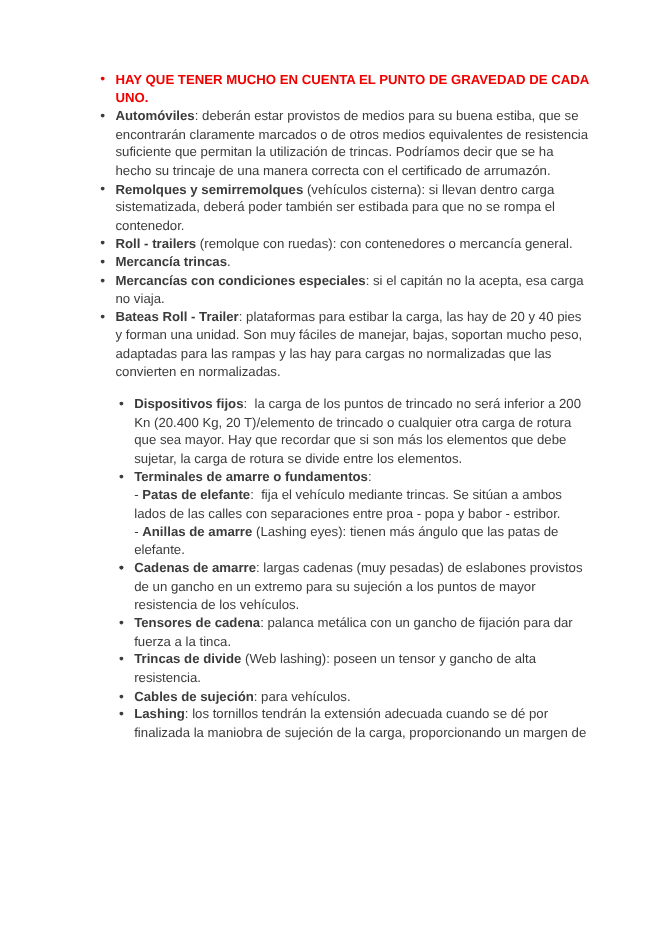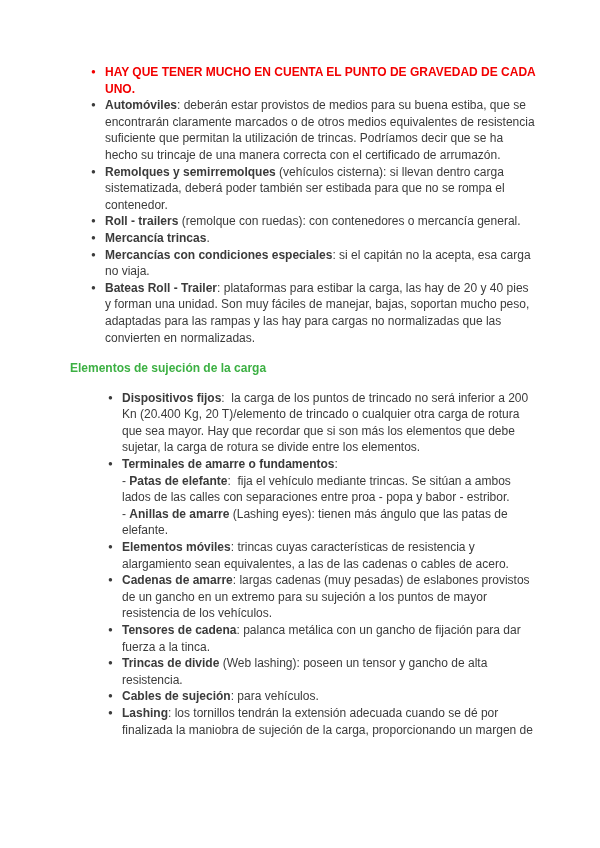--- a/index.html
+++ b/index.html
@@ -58,27 +58,26 @@
   <ul class="doc-list list1">
       <li><span class="bullet" style="color: rgb(242, 0, 0);">●</span><span><span class="seg-bold" style="color: rgb(242, 0, 0);">HAY QUE TENER MUCHO EN CUENTA EL PUNTO DE GRAVEDAD DE CADA UNO.</span></span></li>
       <li><span class="bullet">●</span><span><span class="seg-bold">Automóviles</span><span>: deberán estar provistos de medios para su buena estiba, que se encontrarán claramente marcados o de otros medios equivalentes de resistencia suficiente que permitan la utilización de trincas. Podríamos decir que se ha hecho su trincaje de una manera correcta con el certificado de arrumazón.</span></span></li>
       <li><span class="bullet">●</span><span><span class="seg-bold">Remolques y semirremolques</span><span> (vehículos cisterna): si llevan dentro carga sistematizada, deberá poder también ser estibada para que no se rompa el contenedor.</span></span></li>
       <li><span class="bullet">●</span><span><span class="seg-bold">Roll - trailers</span><span> (remolque con ruedas): con contenedores o mercancía general.</span></span></li>
       <li><span class="bullet">●</span><span><span class="seg-bold">Mercancía trincas</span><span>.</span></span></li>
       <li><span class="bullet">●</span><span><span class="seg-bold">Mercancías con condiciones especiales</span><span>: si el capitán no la acepta, esa carga no viaja.</span></span></li>
       <li><span class="bullet">●</span><span><span class="seg-bold">Bateas Roll - Trailer</span><span>: plataformas para estibar la carga, las hay de 20 y 40 pies y forman una unidad. Son muy fáciles de manejar, bajas, soportan mucho peso, adaptadas para las rampas y las hay para cargas no normalizadas que las convierten en normalizadas.</span></span></li>
     </ul>
 
-  <h2 class="section-heading" style="color: rgb(60, 176, 67);">Elementos de sujeción de la carga</h2>
 
   <ul class="doc-list list2">
       <li><span class="bullet">●</span><span><span class="seg-bold">Dispositivos fijos</span><span>:  la carga de los puntos de trincado no será inferior a 200 Kn (20.400 Kg, 20 T)/elemento de trincado o cualquier otra carga de rotura que sea mayor. Hay que recordar que si son más los elementos que debe sujetar, la carga de rotura se divide entre los elementos.</span></span></li>
       <li><span class="bullet">●</span><span><span class="seg-bold">Terminales de amarre o fundamentos</span><span>:
 - </span><span class="seg-bold">Patas de elefante</span><span>:  fija el vehículo mediante trincas. Se sitúan a ambos lados de las calles con separaciones entre proa - popa y babor - estribor.
 - </span><span class="seg-bold">Anillas de amarre</span><span> (Lashing eyes): tienen más ángulo que las patas de elefante.</span></span></li>
-      <li><span class="bullet">●</span><span><span class="seg-bold">Elementos móviles</span><span>: trincas cuyas características de resistencia y alargamiento sean equivalentes, a las de las cadenas o cables de acero.</span></span></li>
+      <li><span class="bullet">●</span></li>
       <li><span class="bullet">●</span><span><span class="seg-bold">Cadenas de amarre</span><span>: largas cadenas (muy pesadas) de eslabones provistos de un gancho en un extremo para su sujeción a los puntos de mayor resistencia de los vehículos.</span></span></li>
       <li><span class="bullet">●</span><span><span class="seg-bold">Tensores de cadena</span><span>: palanca metálica con un gancho de fijación para dar fuerza a la tinca.</span></span></li>
       <li><span class="bullet">●</span><span><span class="seg-bold">Trincas de divide</span><span> (Web lashing): poseen un tensor y gancho de alta resistencia.</span></span></li>
       <li><span class="bullet">●</span><span><span class="seg-bold">Cables de sujeción</span><span>: para vehículos.</span></span></li>
       <li><span class="bullet">●</span><span><span class="seg-bold">Lashing</span><span>: los tornillos tendrán la extensión adecuada cuando se dé por finalizada la maniobra de sujeción de la carga, proporcionando un margen de</span></span></li>
     </ul>
 </div>
 
 </body></html>

